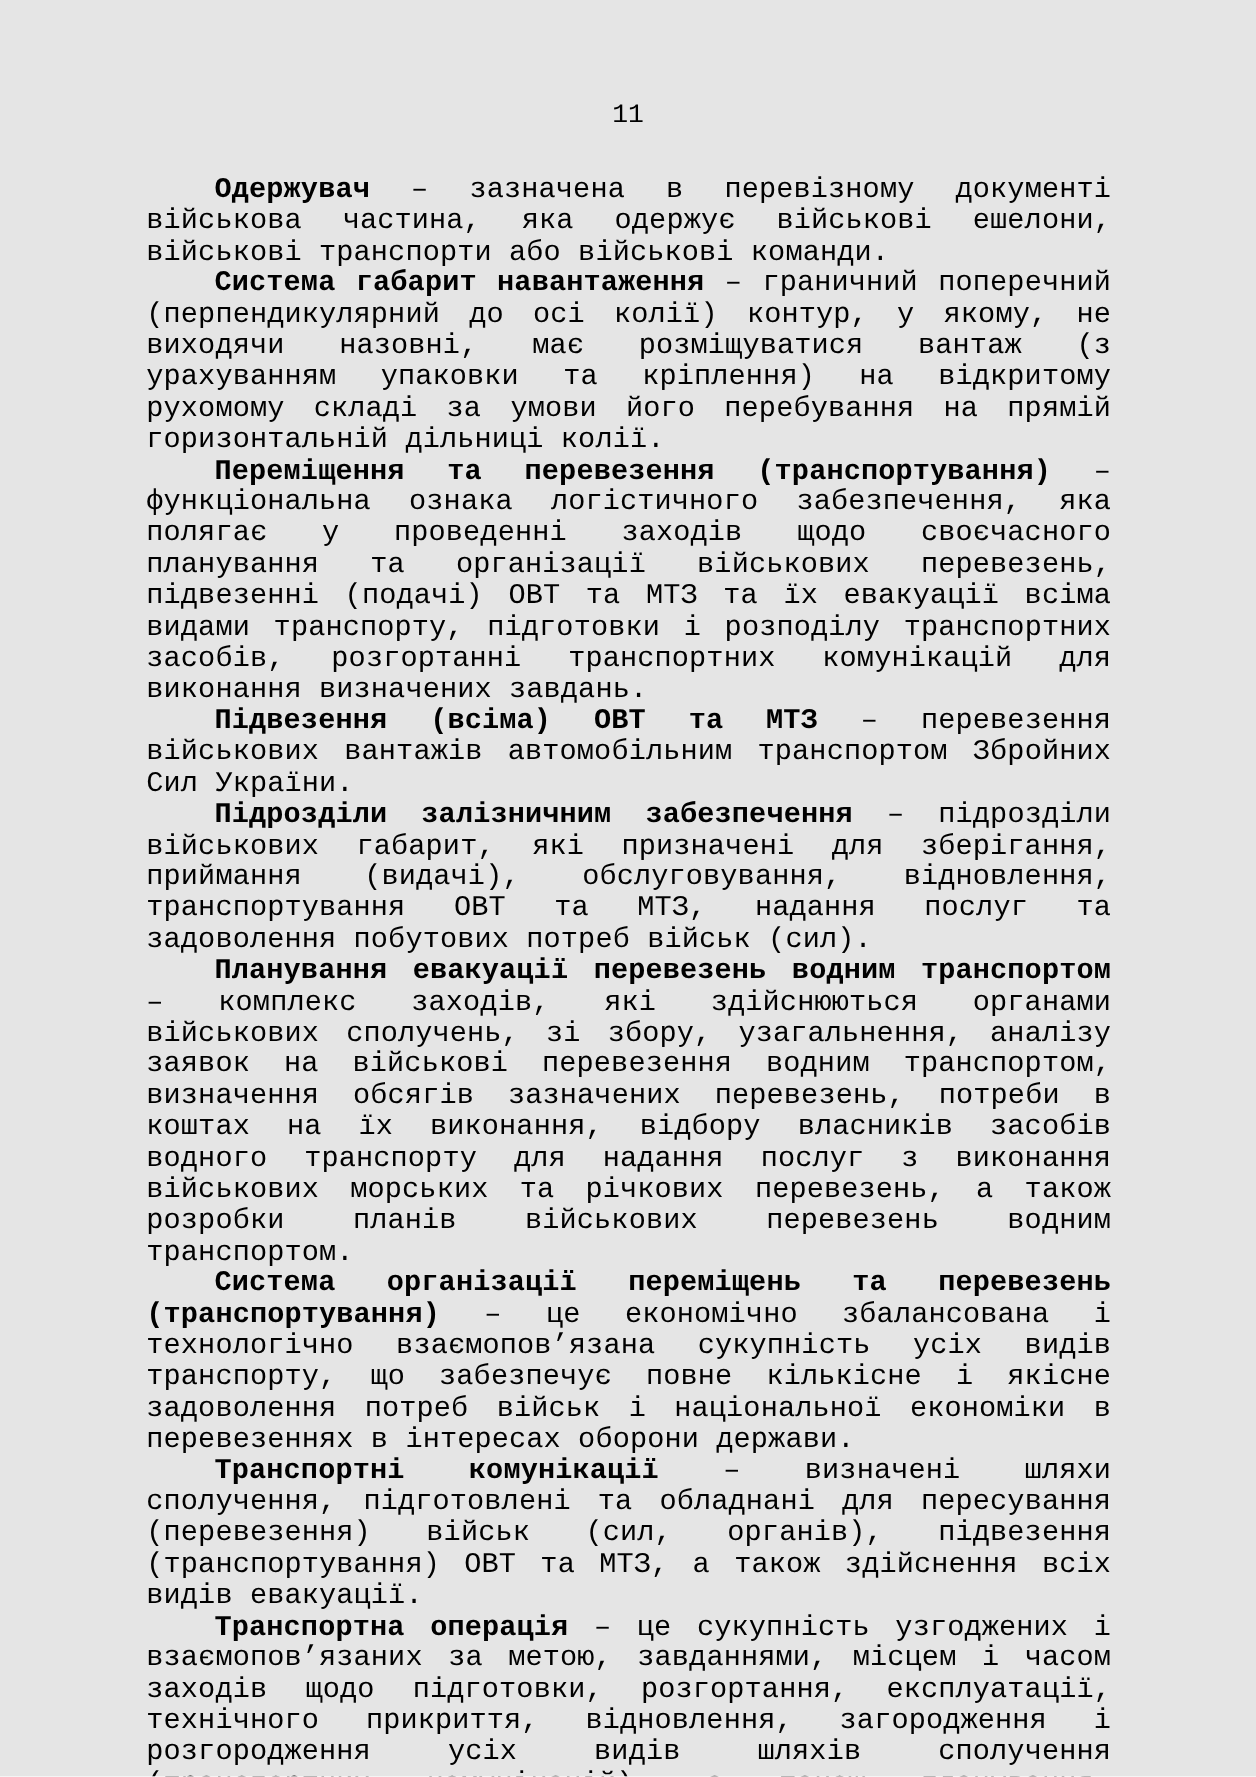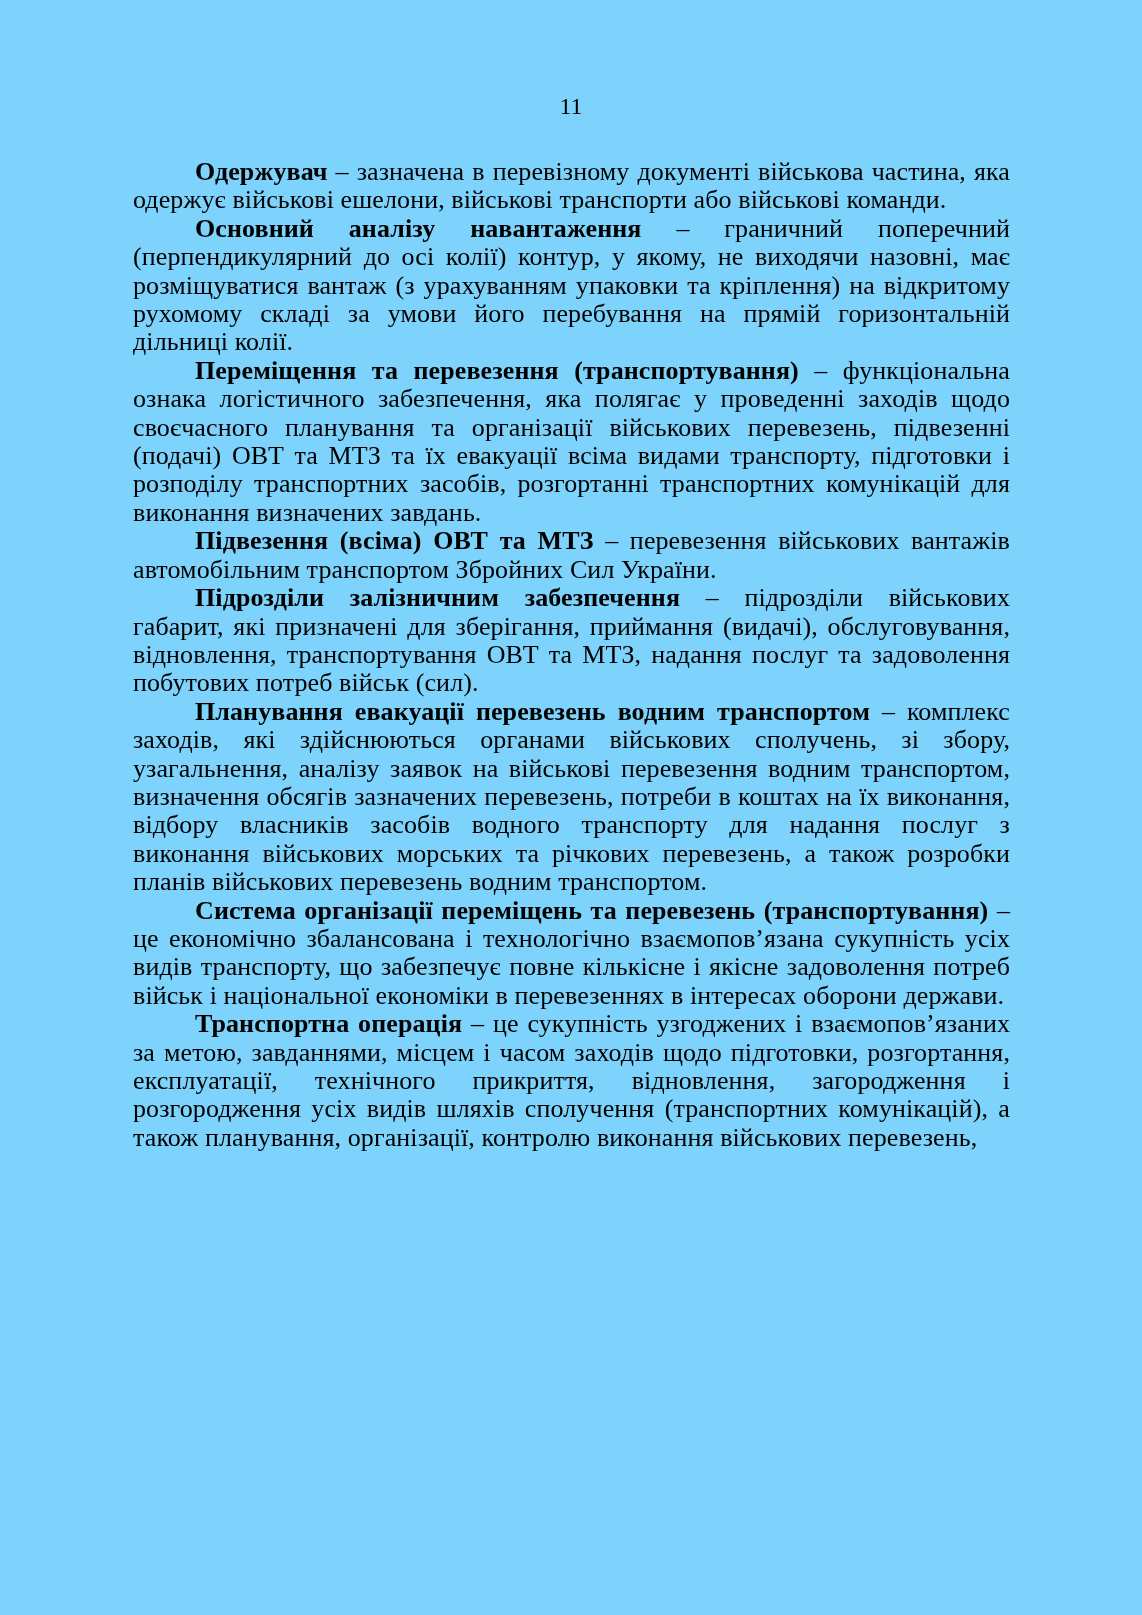--- a/index.html
+++ b/index.html
@@ -4,23 +4,23 @@
 <style>
   html, body {
     margin: 0;
     padding: 0;
     background: #ffffff;
   }
   .page {
     position: relative;
     width: 1142px;
     height: 1615px;
-    background: #7dd3fc;
+    background: #e5e5e5;
     color: #000000;
-    font-family: Liberation Serif, serif;
+    font-family: Liberation Mono, monospace;
     overflow: hidden;
     box-sizing: border-box;
   }
   .page-number {
     position: absolute;
     top: 92px;
     left: 0;
     width: 100%;
     text-align: center;
     font-size: 24px;
@@ -54,21 +54,21 @@
 
 <div class="page">
   <div class="page-number">11</div>
 
   <div class="body-text">
     <p>
       <span class="term">Одержувач</span>
       <span>– зазначена в перевізному документі військова частина, яка одержує військові ешелони, військові транспорти або військові команди.</span>
     </p>
     <p>
-      <span class="term">Основний аналізу навантаження</span>
+      <span class="term">Система габарит навантаження</span>
       <span>– граничний поперечний (перпендикулярний до осі колії) контур, у якому, не виходячи назовні, має розміщуватися вантаж (з урахуванням упаковки та кріплення) на відкритому рухомому складі за умови його перебування на прямій горизонтальній дільниці колії.</span>
     </p>
     <p>
       <span class="term">Переміщення та перевезення (транспортування)</span>
       <span>– функціональна ознака логістичного забезпечення, яка полягає у проведенні заходів щодо своєчасного планування та організації військових перевезень, підвезенні (подачі) ОВТ та МТЗ та їх евакуації всіма видами транспорту, підготовки і розподілу транспортних засобів, розгортанні транспортних комунікацій для виконання визначених завдань.</span>
     </p>
     <p>
       <span class="term">Підвезення (всіма) ОВТ та МТЗ</span>
       <span>– перевезення військових вантажів автомобільним транспортом Збройних Сил України.</span>
     </p>
@@ -78,17 +78,21 @@
     </p>
     <p>
       <span class="term">Планування евакуації перевезень водним транспортом</span>
       <span>– комплекс заходів, які здійснюються органами військових сполучень, зі збору, узагальнення, аналізу заявок на військові перевезення водним транспортом, визначення обсягів зазначених перевезень, потреби в коштах на їх виконання, відбору власників засобів водного транспорту для надання послуг з виконання військових морських та річкових перевезень, а також розробки планів військових перевезень водним транспортом.</span>
     </p>
     <p>
       <span class="term">Система організації переміщень та перевезень (транспортування)</span>
       <span>– це економічно збалансована і технологічно взаємопов’язана сукупність усіх видів транспорту, що забезпечує повне кількісне і якісне задоволення потреб військ і національної економіки в перевезеннях в інтересах оборони держави.</span>
     </p>
     <p>
+      <span class="term">Транспортні комунікації</span>
+      <span>– визначені шляхи сполучення, підготовлені та обладнані для пересування (перевезення) військ (сил, органів), підвезення (транспортування) ОВТ та МТЗ, а також здійснення всіх видів евакуації.</span>
+    </p>
+    <p>
       <span class="term">Транспортна операція</span>
       <span>– це сукупність узгоджених і взаємопов’язаних за метою, завданнями, місцем і часом заходів щодо підготовки, розгортання, експлуатації, технічного прикриття, відновлення, загородження і розгородження усіх видів шляхів сполучення (транспортних комунікацій), а також планування, організації, контролю виконання військових перевезень,</span>
     </p>
   </div>
 </div>
 
 </body></html>

